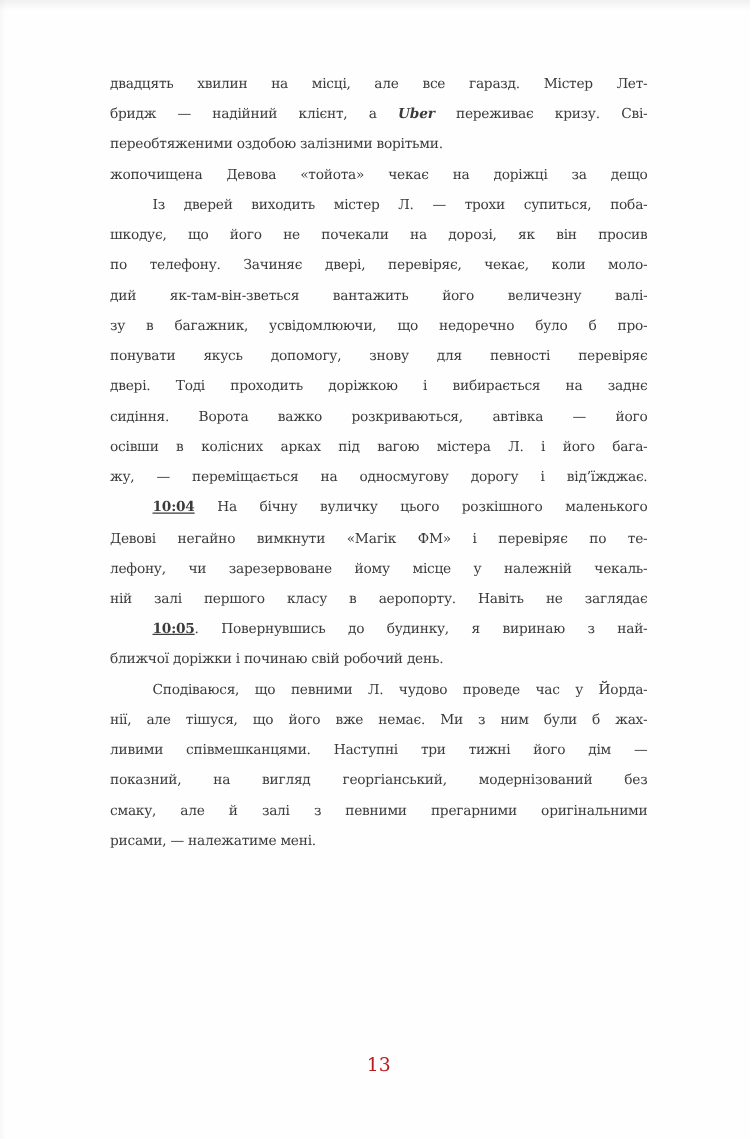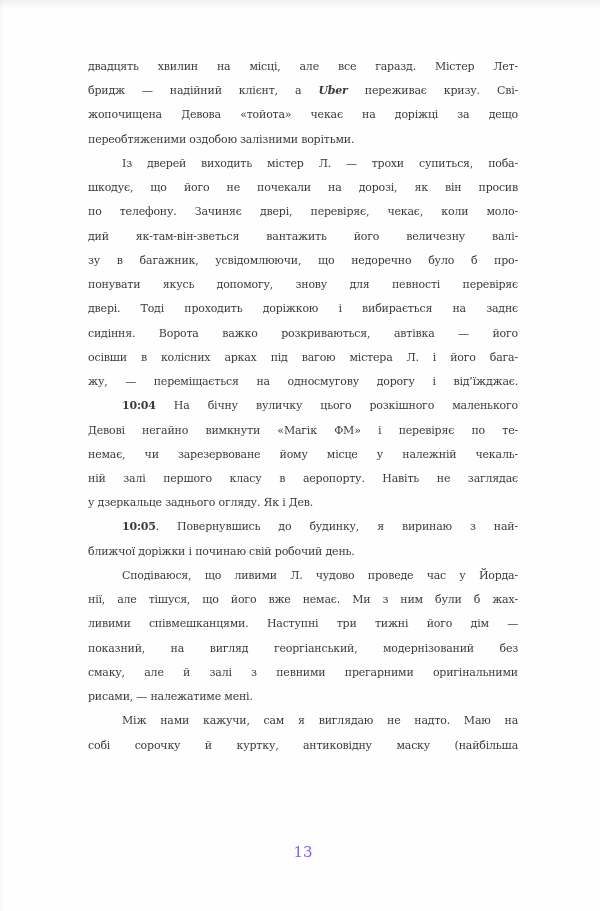--- a/index.html
+++ b/index.html
@@ -43,74 +43,69 @@
   .line {
     height: 24.24px;
     overflow: hidden;
     text-align: justify;
     text-align-last: justify;
     white-space: normal;
   }
   .line.indent { padding-left: 34px; }
   .line.para-end { text-align-last: left; }
   .italic { font-style: italic; font-weight: bold; }
-  .bold { font-weight: bold; }
+  .bold { font-weight: bold; text-decoration: underline; }
   .page-number {
     position: absolute;
     top: 843px;
     left: 88px;
     width: 430px;
     text-align: center;
     font-size: 15px;
-    color: #8b5cf6;
+    color: #b91c1c;
   }
 </style>
 </head>
 <body>
 
 <div class="page-edge-shadow-top"></div>
 <div class="page-edge-shadow-left"></div>
 
 <div class="page-text">
     <div class="paragraph">
       <div class="line"><span>двадцять хвилин на місці, але все гаразд. Містер Лет-</span></div>
       <div class="line"><span>бридж — надійний клієнт, а </span><span class="italic">Uber</span><span> переживає кризу. Сві-</span></div>
+      <div class="line para-end"><span>переобтяженими оздобою залізними ворітьми.</span></div>
       <div class="line"><span>жопочищена Девова «тойота» чекає на доріжці за дещо</span></div>
-      <div class="line para-end"><span>переобтяженими оздобою залізними ворітьми.</span></div>
     </div>
     <div class="paragraph">
       <div class="line indent"><span>Із дверей виходить містер Л. — трохи супиться, поба-</span></div>
       <div class="line"><span>шкодує, що його не почекали на дорозі, як він просив</span></div>
       <div class="line"><span>по телефону. Зачиняє двері, перевіряє, чекає, коли моло-</span></div>
       <div class="line"><span>дий як-там-він-зветься вантажить його величезну валі-</span></div>
       <div class="line"><span>зу в багажник, усвідомлюючи, що недоречно було б про-</span></div>
       <div class="line"><span>понувати якусь допомогу, знову для певності перевіряє</span></div>
       <div class="line"><span>двері. Тоді проходить доріжкою і вибирається на заднє</span></div>
       <div class="line"><span>сидіння. Ворота важко розкриваються, автівка — його</span></div>
       <div class="line"><span>осівши в колісних арках під вагою містера Л. і його бага-</span></div>
       <div class="line"><span>жу, — переміщається на односмугову дорогу і від’їжджає.</span></div>
     </div>
     <div class="paragraph">
       <div class="line indent"><span class="bold">10:04</span><span> На бічну вуличку цього розкішного маленького</span></div>
       <div class="line"><span>Девові негайно вимкнути «Магік ФМ» і перевіряє по те-</span></div>
-      <div class="line"><span>немає, чи зарезервоване йому місце у належній чекаль-</span></div>
+      <div class="line"><span>лефону, чи зарезервоване йому місце у належній чекаль-</span></div>
       <div class="line"><span>ній залі першого класу в аеропорту. Навіть не заглядає</span></div>
-      <div class="line para-end"><span>у дзеркальце заднього огляду. Як і Дев.</span></div>
     </div>
     <div class="paragraph">
       <div class="line indent"><span class="bold">10:05</span><span>. Повернувшись до будинку, я виринаю з най-</span></div>
       <div class="line para-end"><span>ближчої доріжки і починаю свій робочий день.</span></div>
     </div>
     <div class="paragraph">
-      <div class="line indent"><span>Сподіваюся, що ливими Л. чудово проведе час у Йорда-</span></div>
+      <div class="line indent"><span>Сподіваюся, що певними Л. чудово проведе час у Йорда-</span></div>
       <div class="line"><span>нії, але тішуся, що його вже немає. Ми з ним були б жах-</span></div>
       <div class="line"><span>ливими співмешканцями. Наступні три тижні його дім —</span></div>
       <div class="line"><span>показний, на вигляд георгіанський, модернізований без</span></div>
       <div class="line"><span>смаку, але й залі з певними прегарними оригінальними</span></div>
       <div class="line para-end"><span>рисами, — належатиме мені.</span></div>
     </div>
-    <div class="paragraph">
-      <div class="line indent"><span>Між нами кажучи, сам я виглядаю не надто. Маю на</span></div>
-      <div class="line"><span>собі сорочку й куртку, антиковідну маску (найбільша</span></div>
-    </div>
   </div>
 
 <div class="page-number">13</div>
 
 </body></html>

